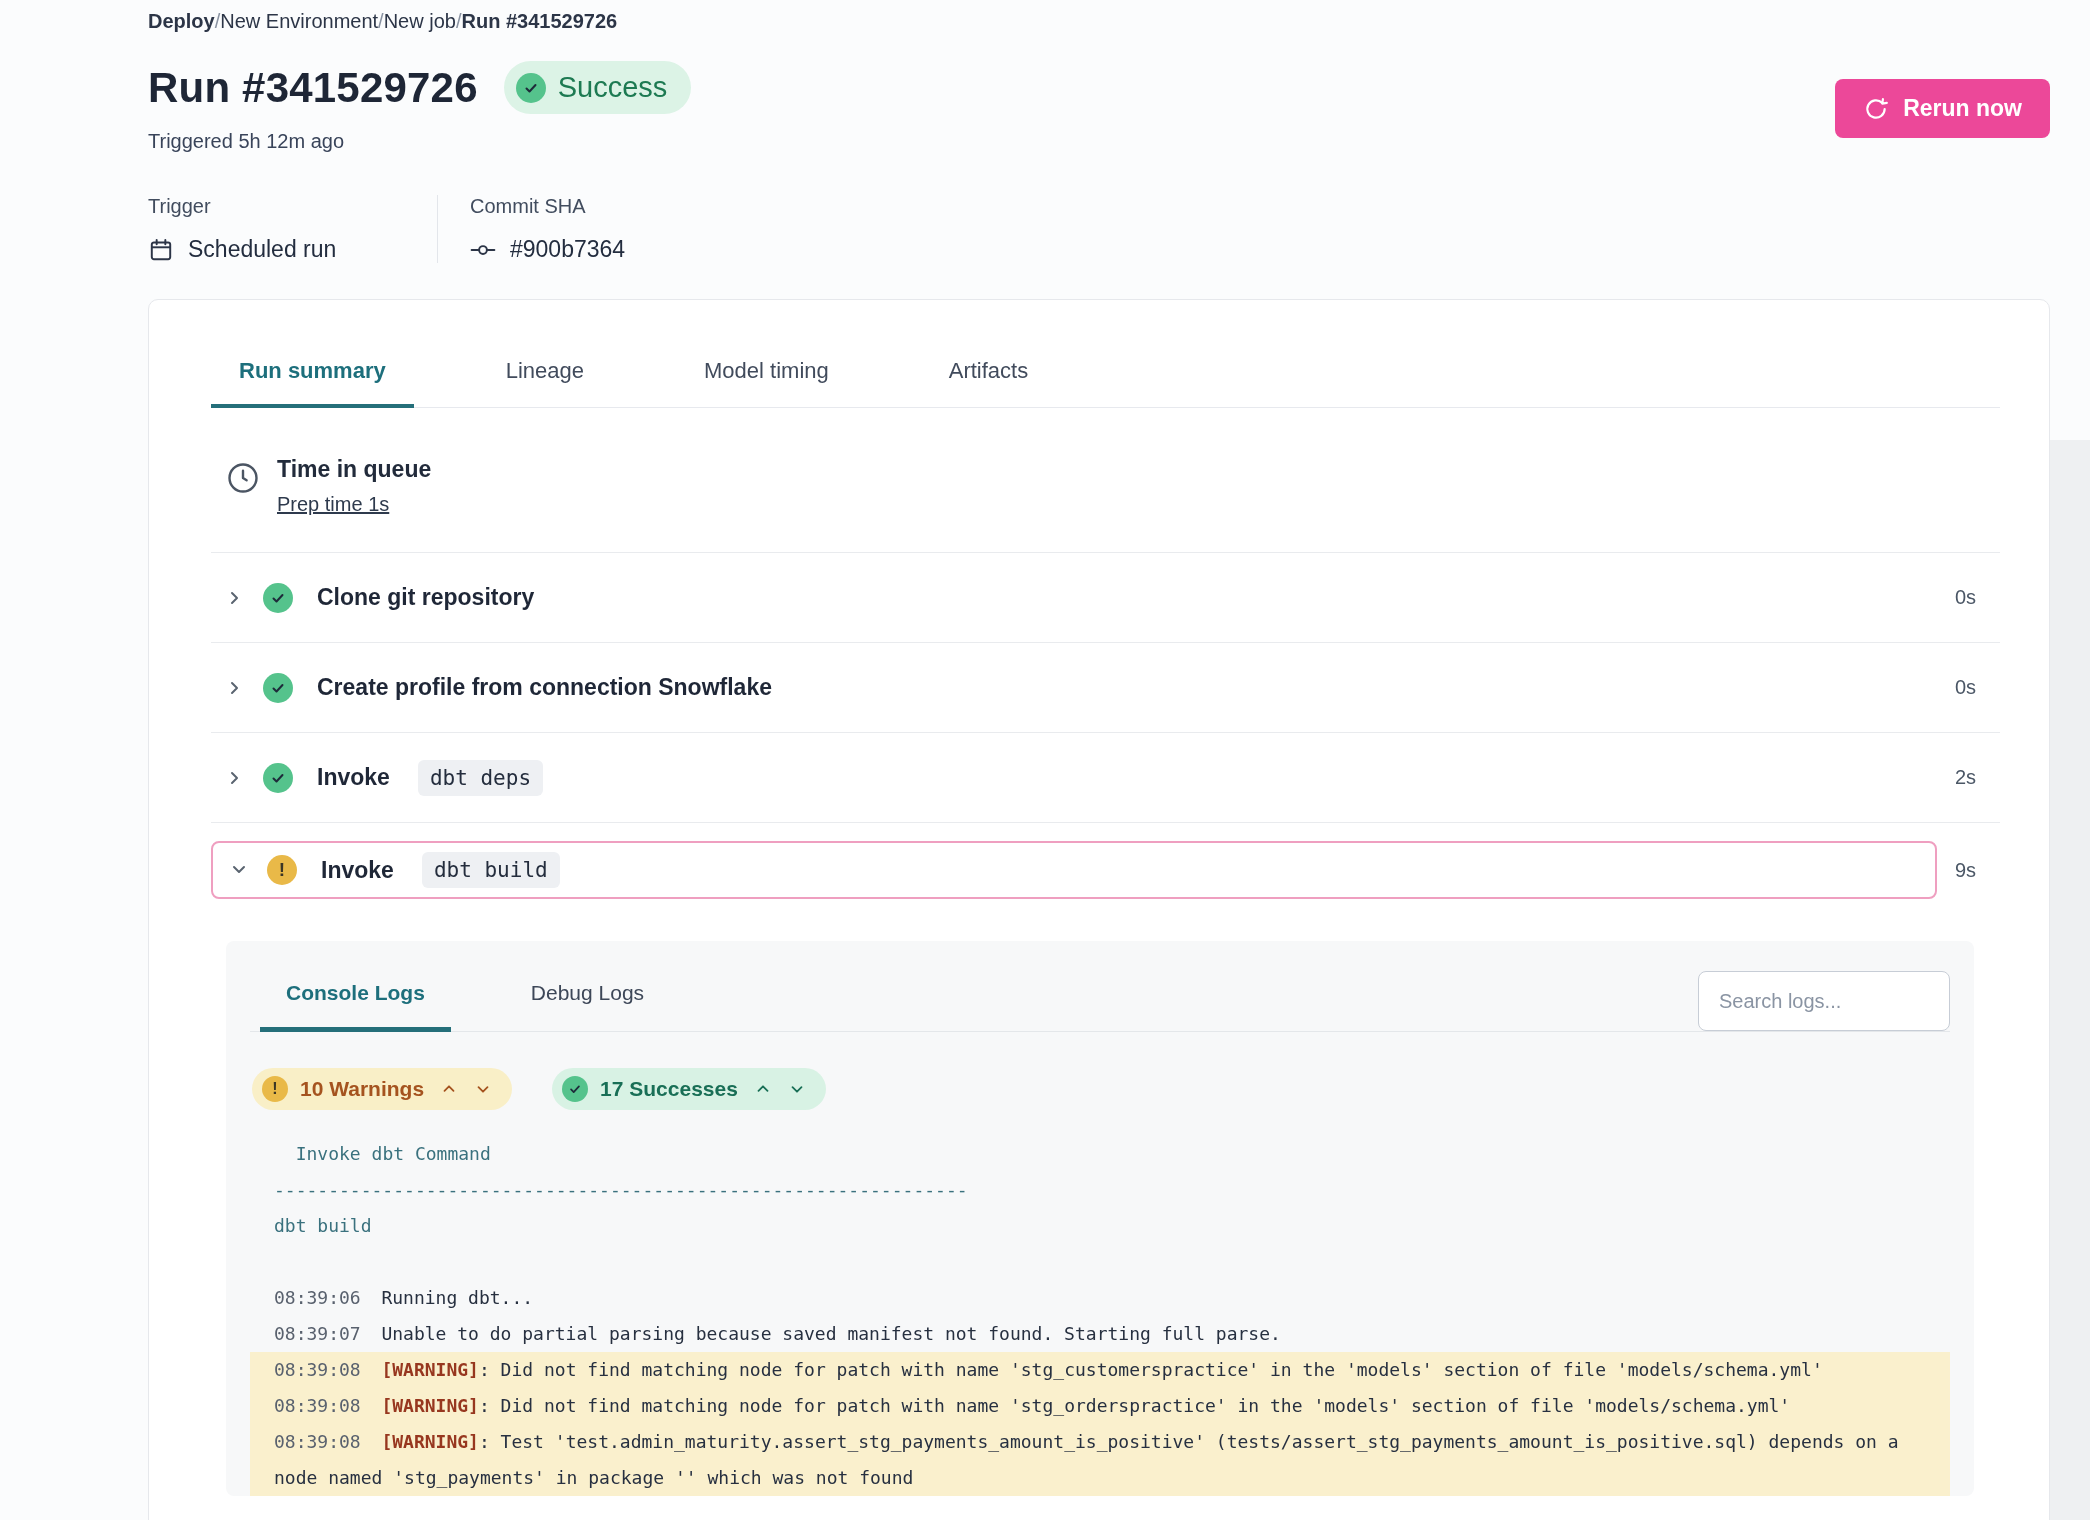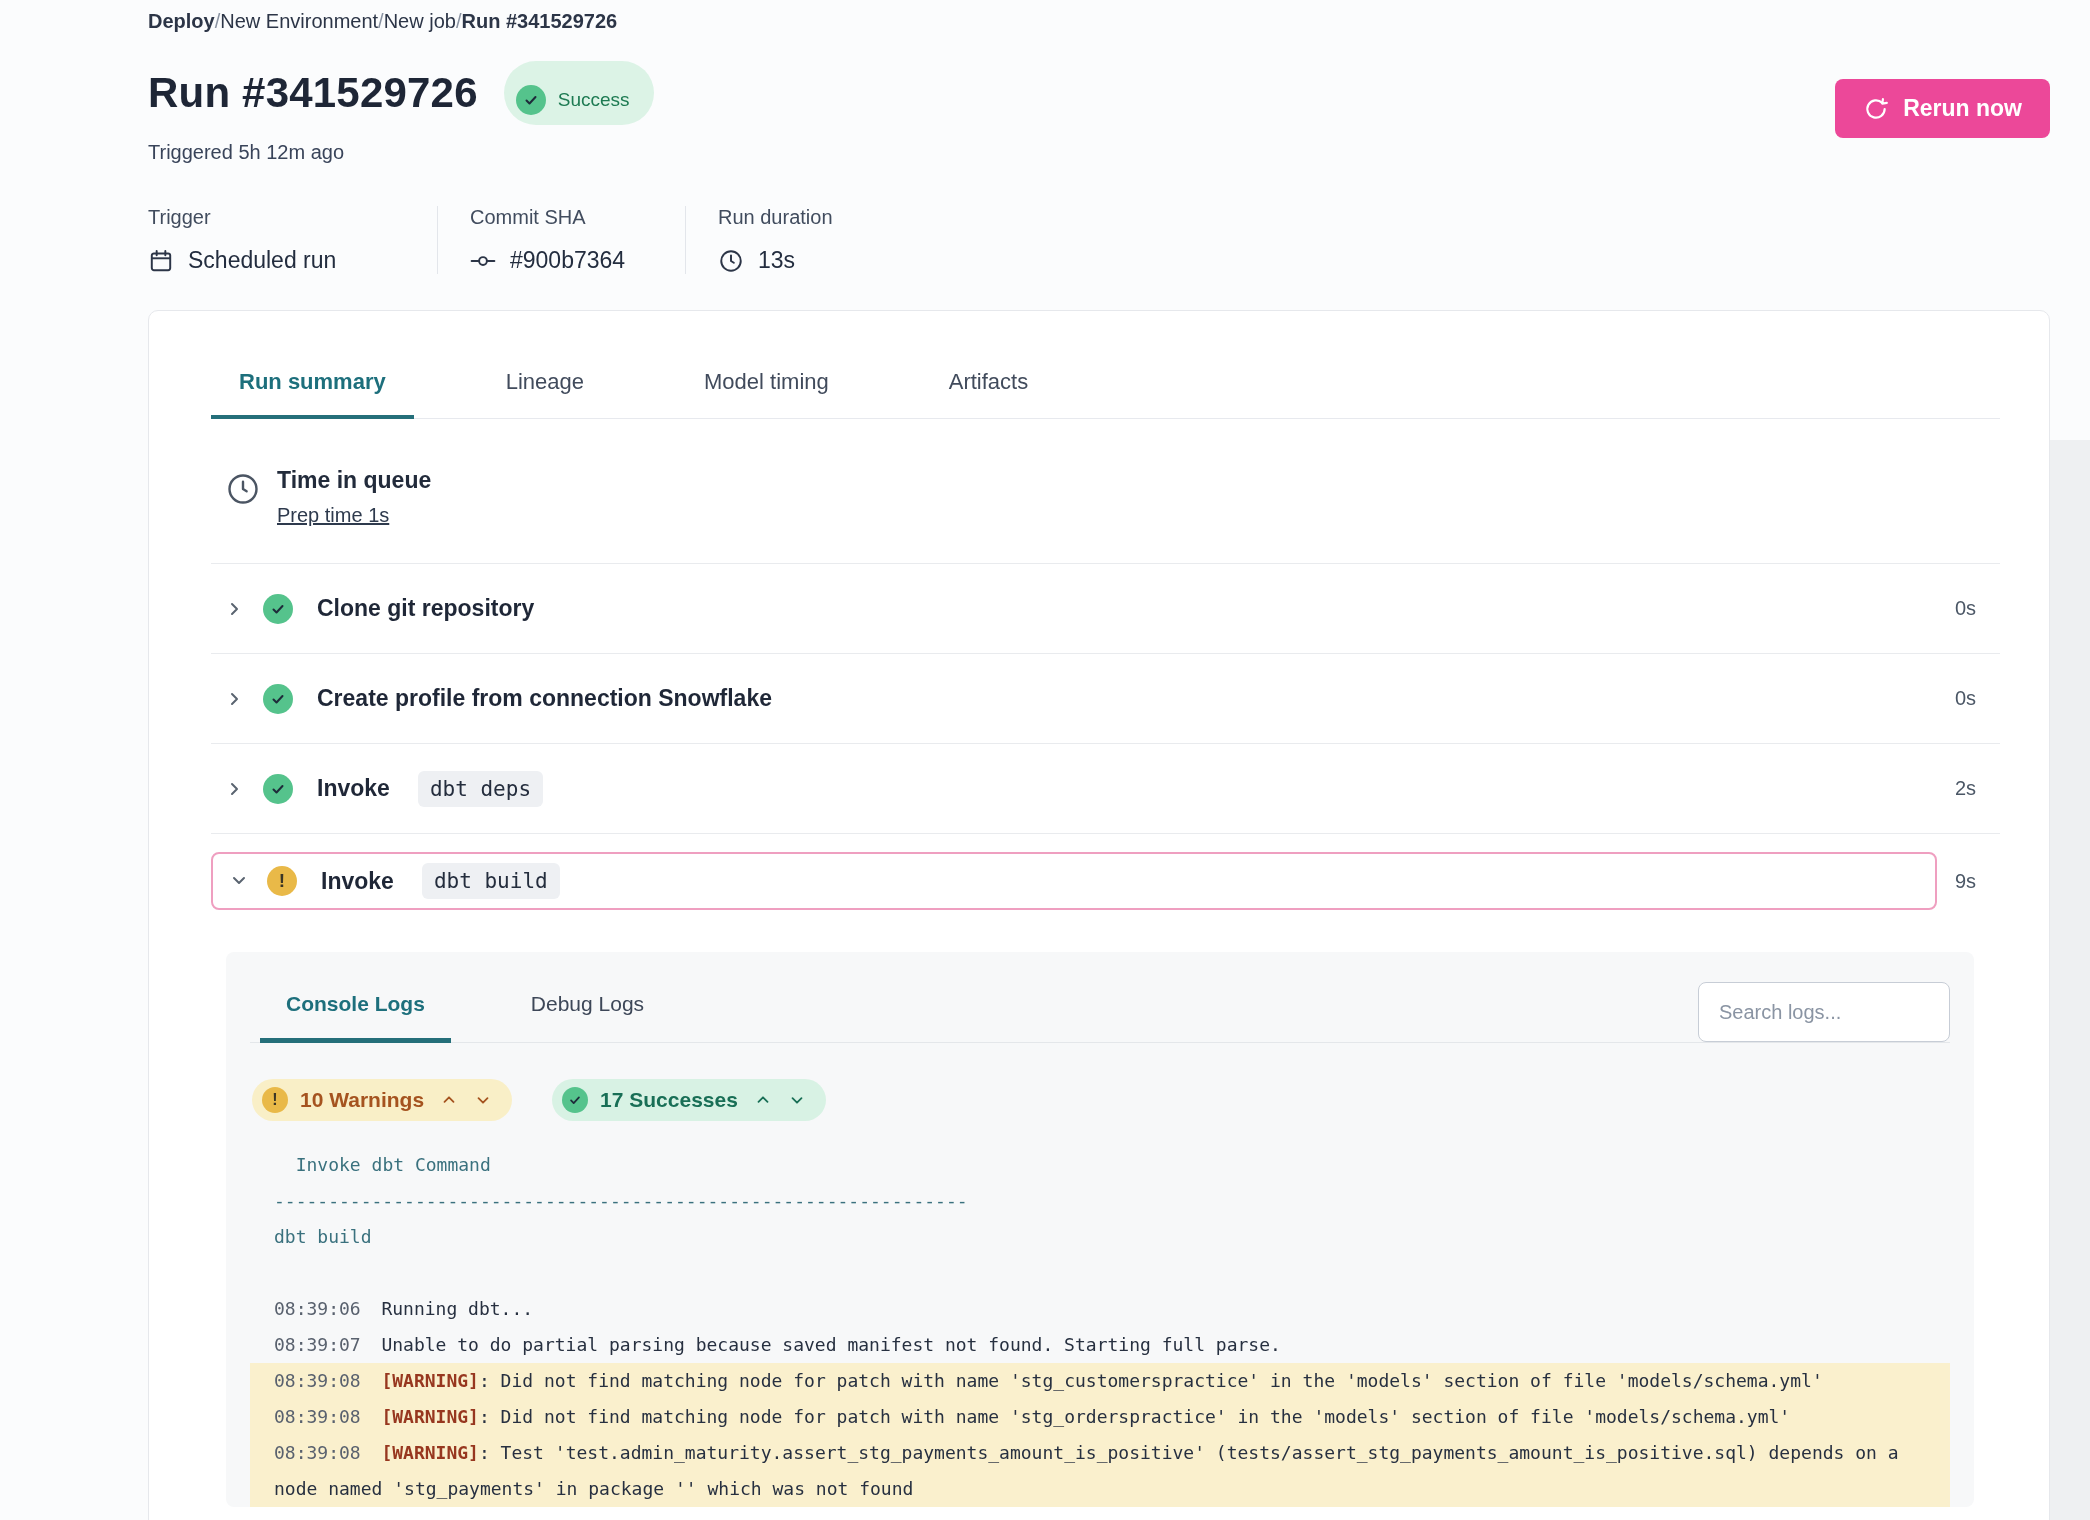--- a/index.html
+++ b/index.html
@@ -15,21 +15,21 @@
   
   .breadcrumb { display: flex; align-items: center; gap: 0; font-size: 20px; color: #2c3547; }
   .crumb-first { font-weight: 600; }
   .crumb-sep { color: #8a93a2; }
   .crumb-current { font-weight: 700; }
 
   
   .header-row { display: flex; align-items: flex-start; justify-content: space-between; margin-top: 28px; }
   .title-wrap { display: flex; align-items: center; gap: 26px; }
   .page-title { font-size: 42px; font-weight: 700; color: #1e2636; letter-spacing: .2px; }
-  .status-pill { display: inline-flex; align-items: center; gap: 12px; background: #dcf3e6; border-radius: 999px; padding: 24px 24px 10px 12px; font-size: 19px; color: #1d7a52; }
+  .status-pill { display: inline-flex; align-items: center; gap: 12px; background: #dcf3e6; border-radius: 999px; padding: 10px 24px 10px 12px; font-size: 29px; color: #1d7a52; }
   .check-circle { width: 30px; height: 30px; border-radius: 50%; background: #55c38c; display: inline-flex; align-items: center; justify-content: center; flex: none; }
   .check-circle svg { width: 16px; height: 16px; }
   .triggered { margin-top: 16px; font-size: 20px; color: #39445a; }
 
   .rerun-btn { display: inline-flex; align-items: center; gap: 14px; background: #ec4899; color: #ffffff; border: none; border-radius: 8px; padding: 16px 28px; font-size: 23px; font-weight: 600; cursor: pointer; margin-top: 18px; font-family: inherit; }
   .rerun-btn svg { width: 26px; height: 26px; }
 
   
   .meta-row { display: flex; margin-top: 42px; }
   .meta-col { padding-right: 40px; }
@@ -153,30 +153,20 @@
     <div class="meta-col">
       <div class="meta-label">Commit SHA</div>
       <div class="meta-value">
         <svg viewBox="0 0 24 24" fill="none">
             <circle cx="12" cy="12" r="3.6" stroke="#2c3547" stroke-width="1.8"></circle>
             <path d="M1.5 12h6.5M16 12h6.5" stroke="#2c3547" stroke-width="1.8" stroke-linecap="round"></path>
           </svg>
         <span>#900b7364</span>
       </div>
     </div>
-    <div class="meta-col">
-      <div class="meta-label">Run duration</div>
-      <div class="meta-value">
-        <svg viewBox="0 0 24 24" fill="none">
-            <circle cx="12" cy="12" r="9" stroke="#2c3547" stroke-width="1.8"></circle>
-            <path d="M12 12V6.8M12 12l2.6 1.6" stroke="#2c3547" stroke-width="1.8" stroke-linecap="round"></path>
-          </svg>
-        <span>13s</span>
-      </div>
-    </div>
   </div>
 
   <div class="card">
 
     <div class="tabs">
       <div class="tab active">Run summary</div>
       <div class="tab">Lineage</div>
       <div class="tab">Model timing</div>
       <div class="tab">Artifacts</div>
     </div>

